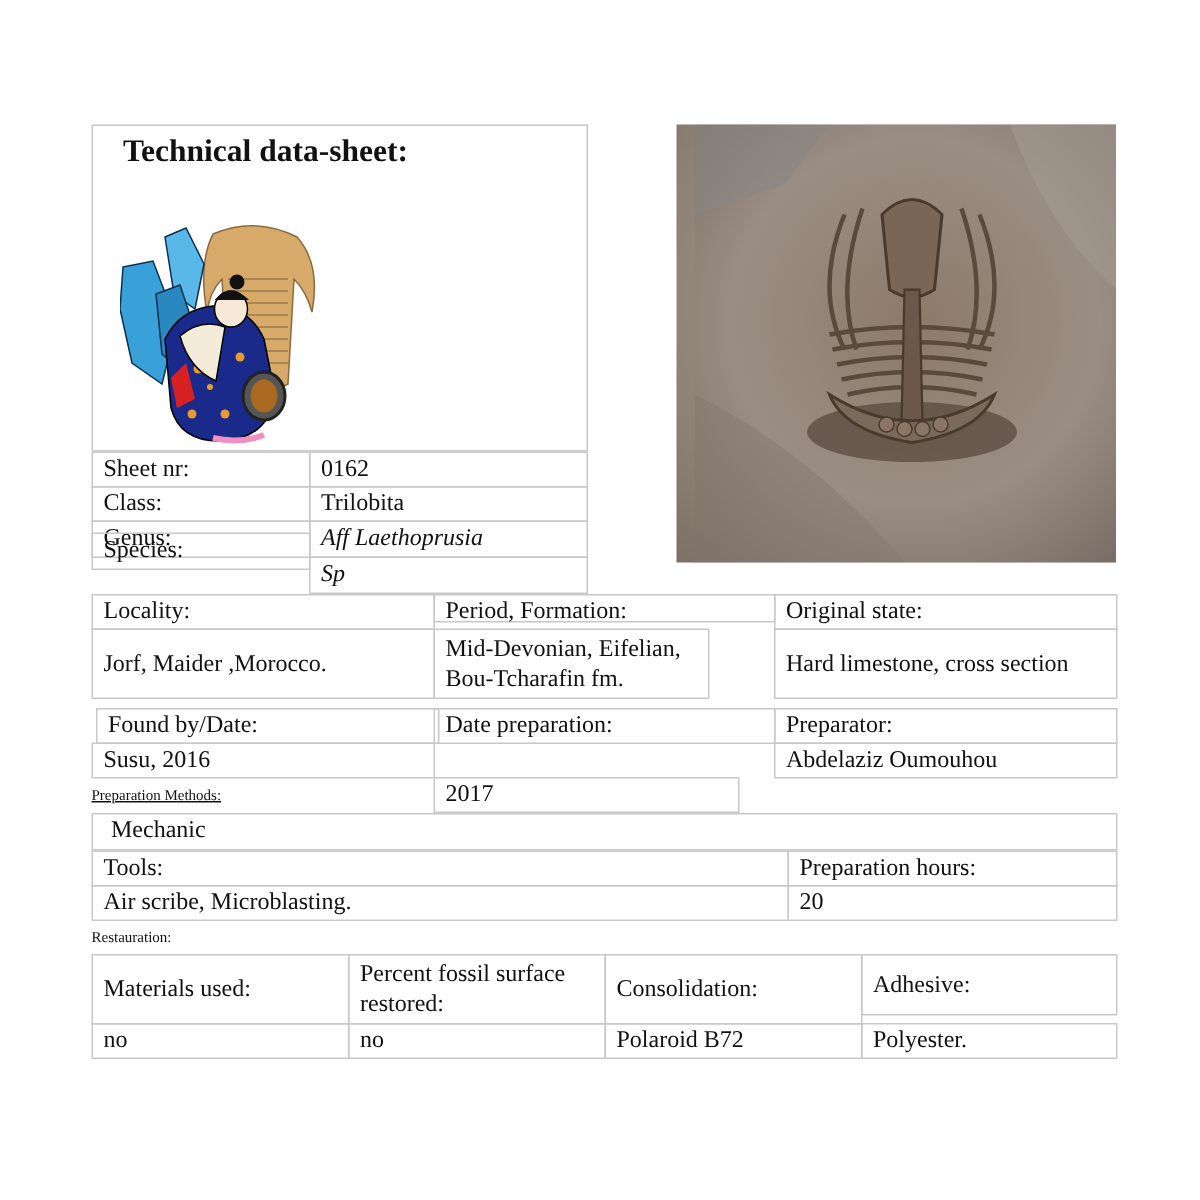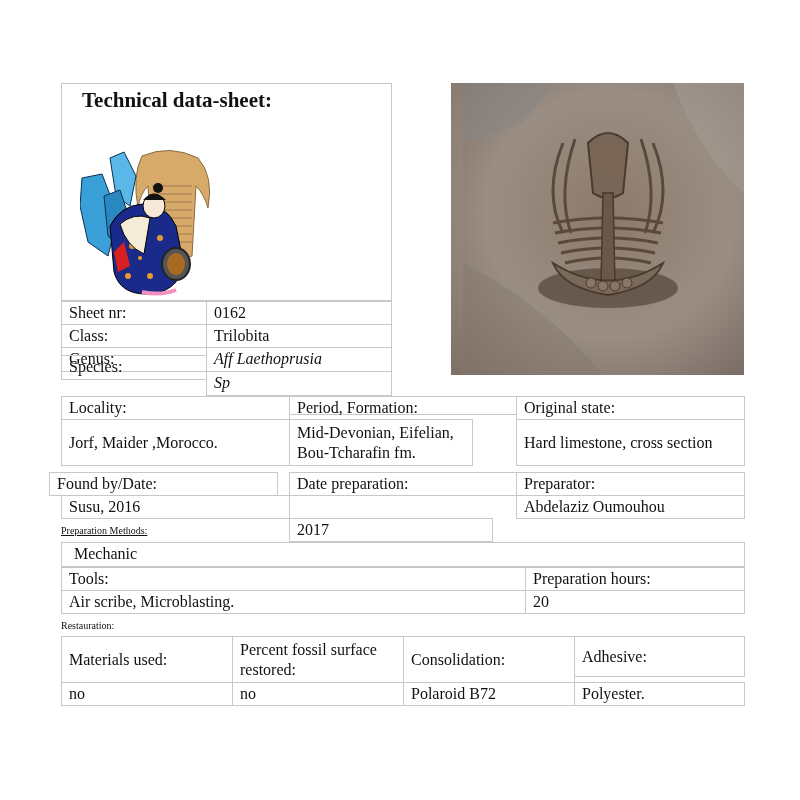--- a/index.html
+++ b/index.html
@@ -123,21 +123,21 @@
     </div>
   <div class="cell vc" style="left:289px; top:419px; width:184px; height:47px;">
       <span>Mid-Devonian, Eifelian, Bou-Tcharafin fm.</span>
     </div>
   <div class="cell vc" style="left:516px; top:419px; width:229px; height:47px;">
       <span>Hard limestone, cross section</span>
     </div>
 </div>
 
 <div>
-  <div class="cell" style="left:49px; top:472px; width:229px; height:24px;">Found by/Date:</div>
+  <div class="cell" style="left:64px; top:472px; width:229px; height:24px;">Found by/Date:</div>
   <div class="cell" style="left:289px; top:472px; width:228px; height:24px;">Date preparation:</div>
   <div class="cell" style="left:516px; top:472px; width:229px; height:24px;">Preparator:</div>
   <div class="cell" style="left:61px; top:495px; width:229px; height:24px;">Susu, 2016</div>
   <div class="cell" style="left:289px; top:518px; width:204px; height:24px;">2017</div>
   <div class="cell" style="left:516px; top:495px; width:229px; height:24px;">Abdelaziz Oumouhou</div>
 </div>
 
 <div class="sec-label underline" style="left:61px; top:521px;">Preparation Methods:</div>
 <div>
   <div class="cell" style="left:61px; top:542px; width:684px; height:25px; padding-left:12px;"><span>Mechanic</span></div>

